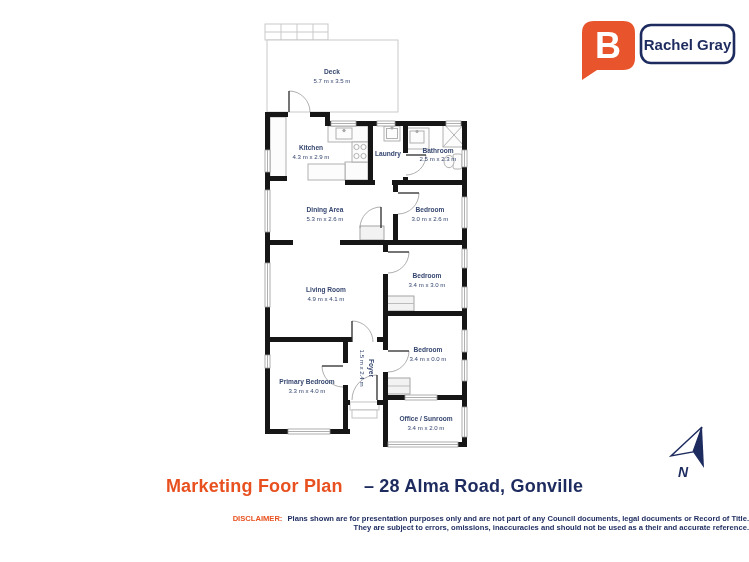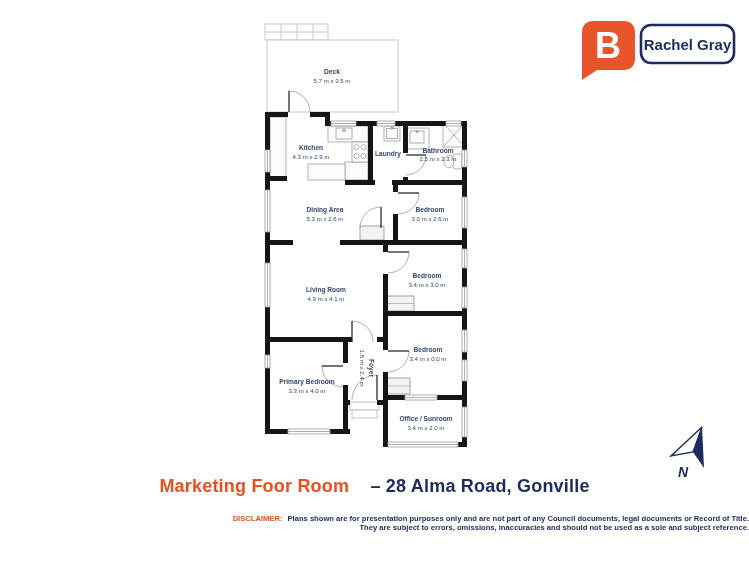--- a/index.html
+++ b/index.html
@@ -271,23 +271,23 @@
 <div class="logo">
   <svg width="160" height="74" viewBox="0 0 160 74">
     <path d="M 17 11 H 46 Q 58 11 58 23 V 48 Q 58 60 46 60 H 20 L 5 70 L 5 23 Q 5 11 17 11 Z" fill="#e8542b"></path>
     <text x="31" y="48" font-size="36" font-weight="bold" fill="#ffffff" text-anchor="middle">B</text>
     <rect x="64" y="15" width="93" height="38" rx="10" fill="#ffffff" stroke="#1d2b5f" stroke-width="2.6"></rect>
     <text x="110.5" y="40" font-size="15" font-weight="bold" fill="#1d2b5f" text-anchor="middle">Rachel Gray</text>
   </svg>
 </div>
 
 <div class="title-row">
-  <span class="hl">Marketing Foor Room</span>
+  <span class="hl">Marketing Foor Plan</span>
   <span class="addr">– 28 Alma Road, Gonville</span>
 </div>
 
 <div class="disclaimer">
   <div>
     <span class="dlabel">DISCLAIMER:</span>
     <span>Plans shown are for presentation purposes only and are not part of any Council documents, legal documents or Record of Title.</span>
   </div>
-  <div>They are subject to errors, omissions, inaccuracies and should not be used as a sole and subject reference.</div>
+  <div>They are subject to errors, omissions, inaccuracies and should not be used as a their and accurate reference.</div>
 </div>
 
 </body></html>

